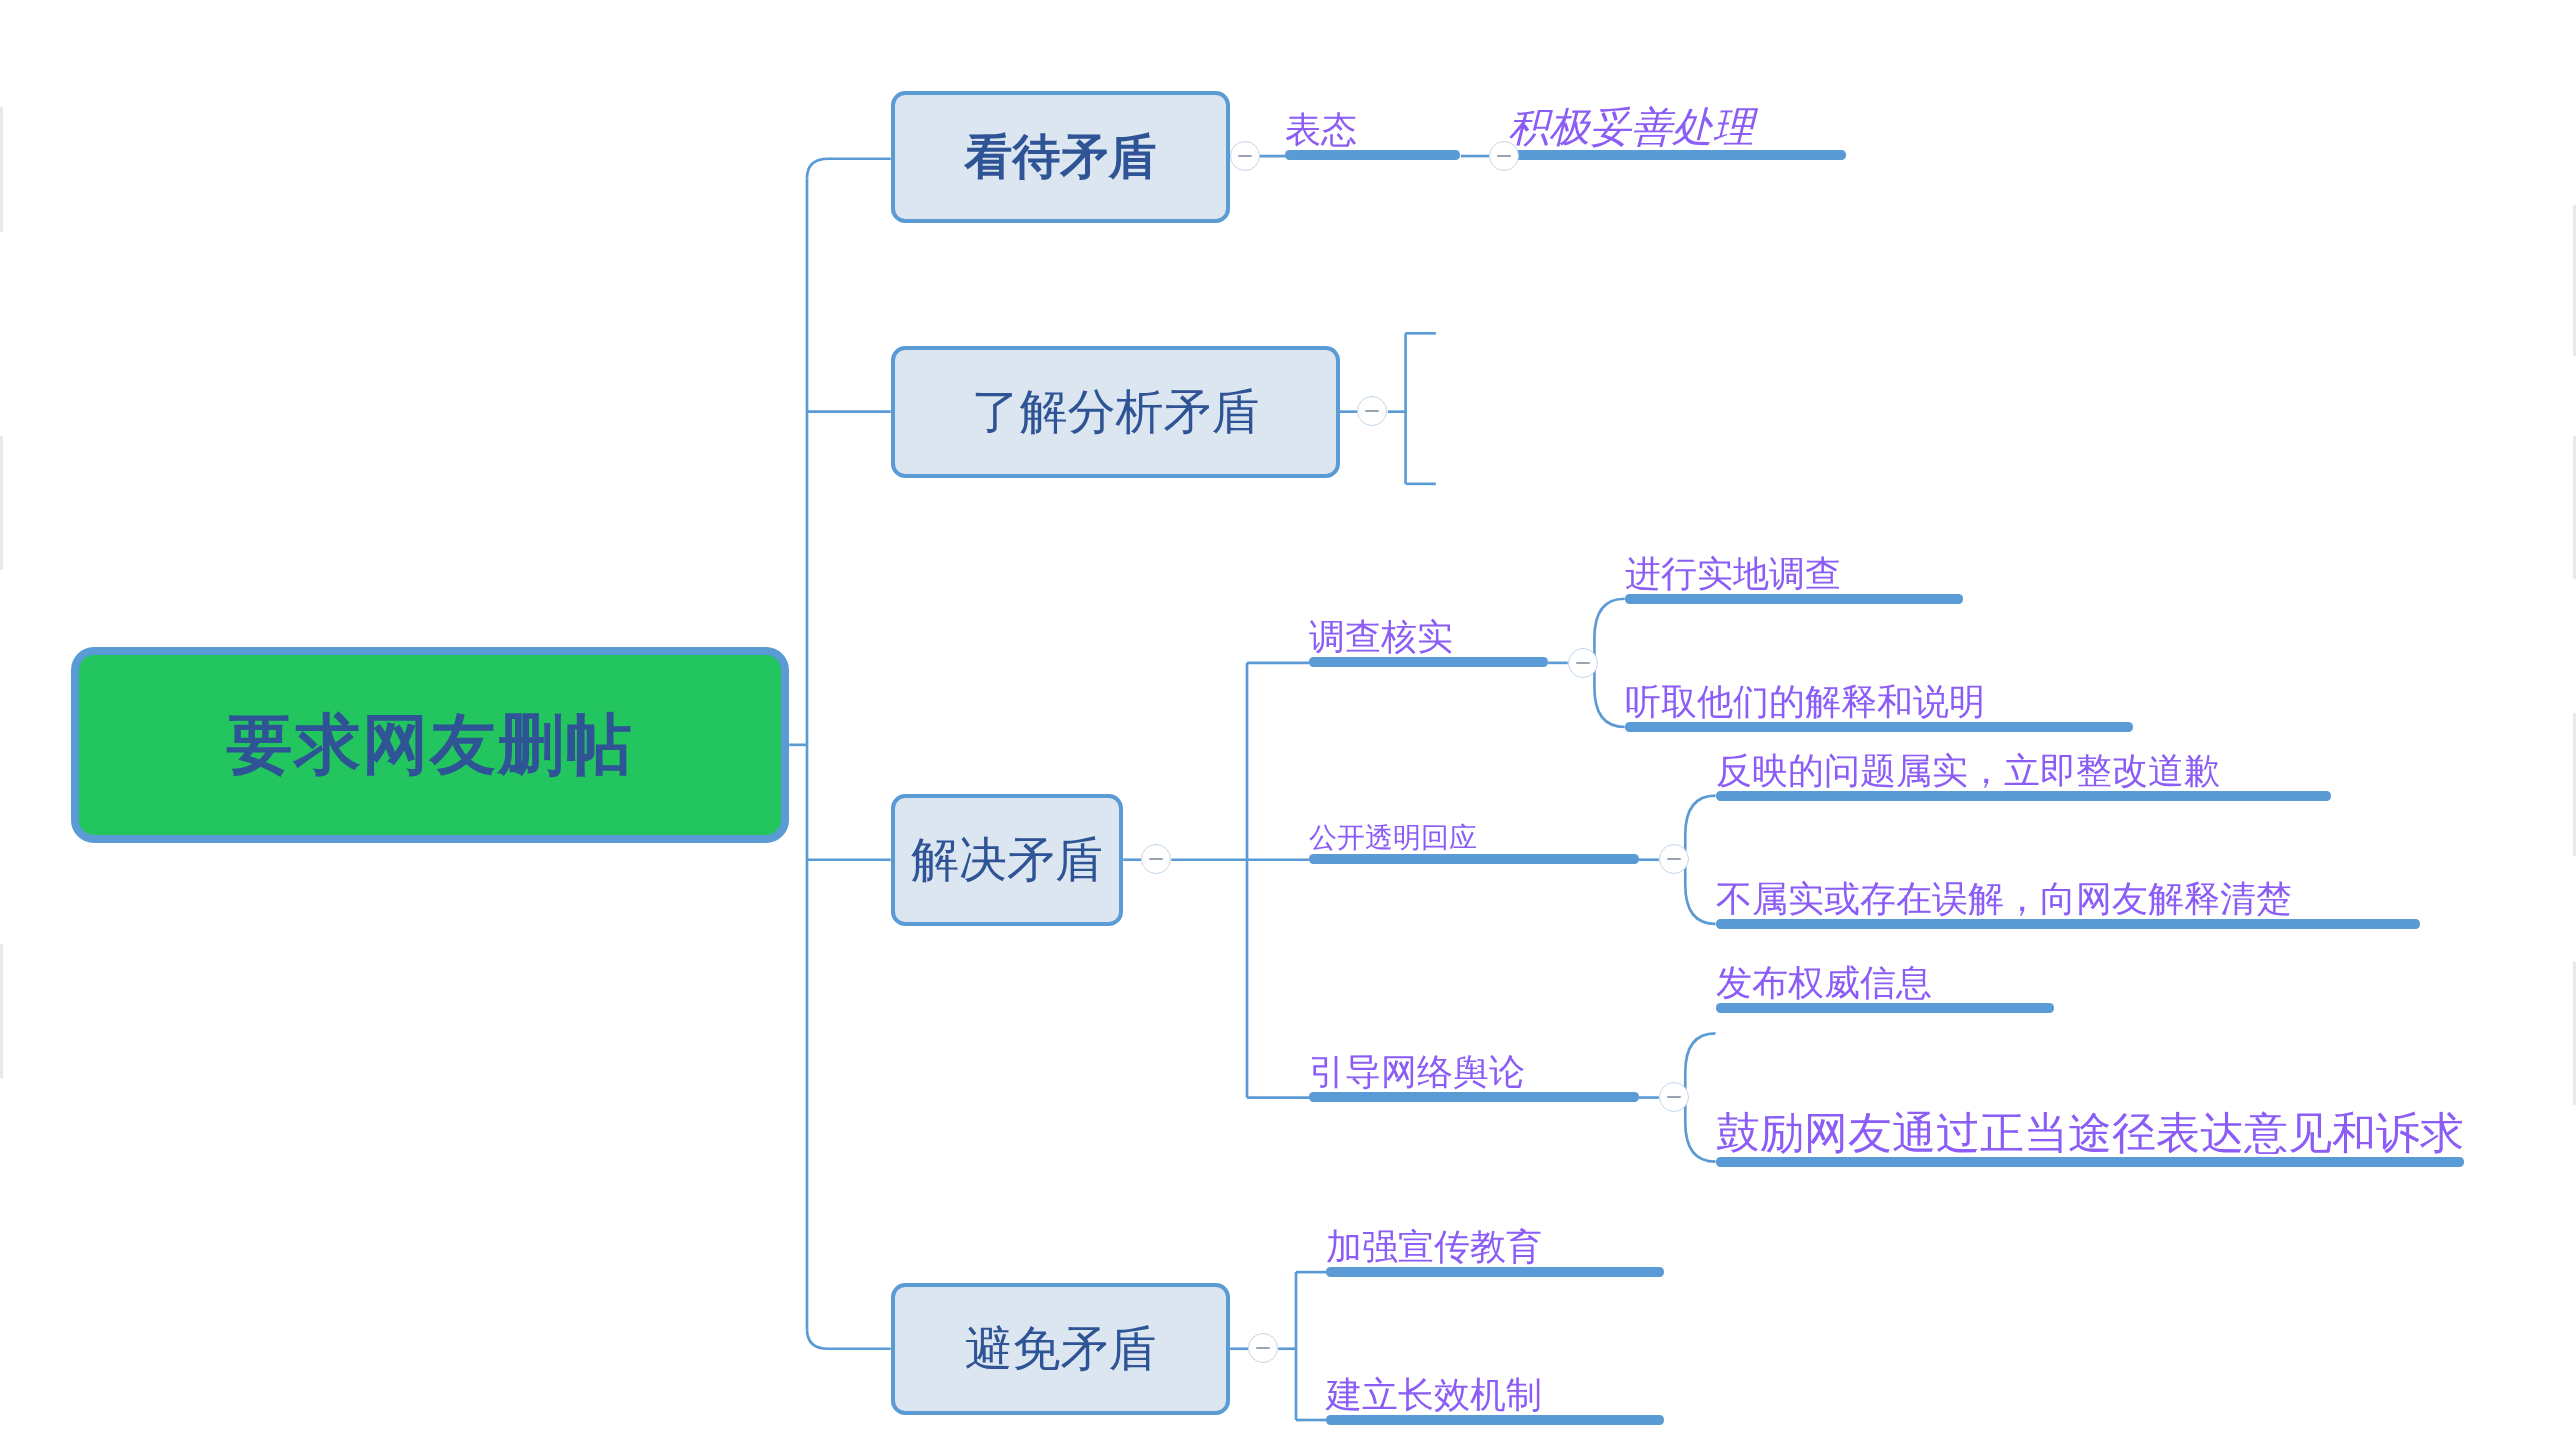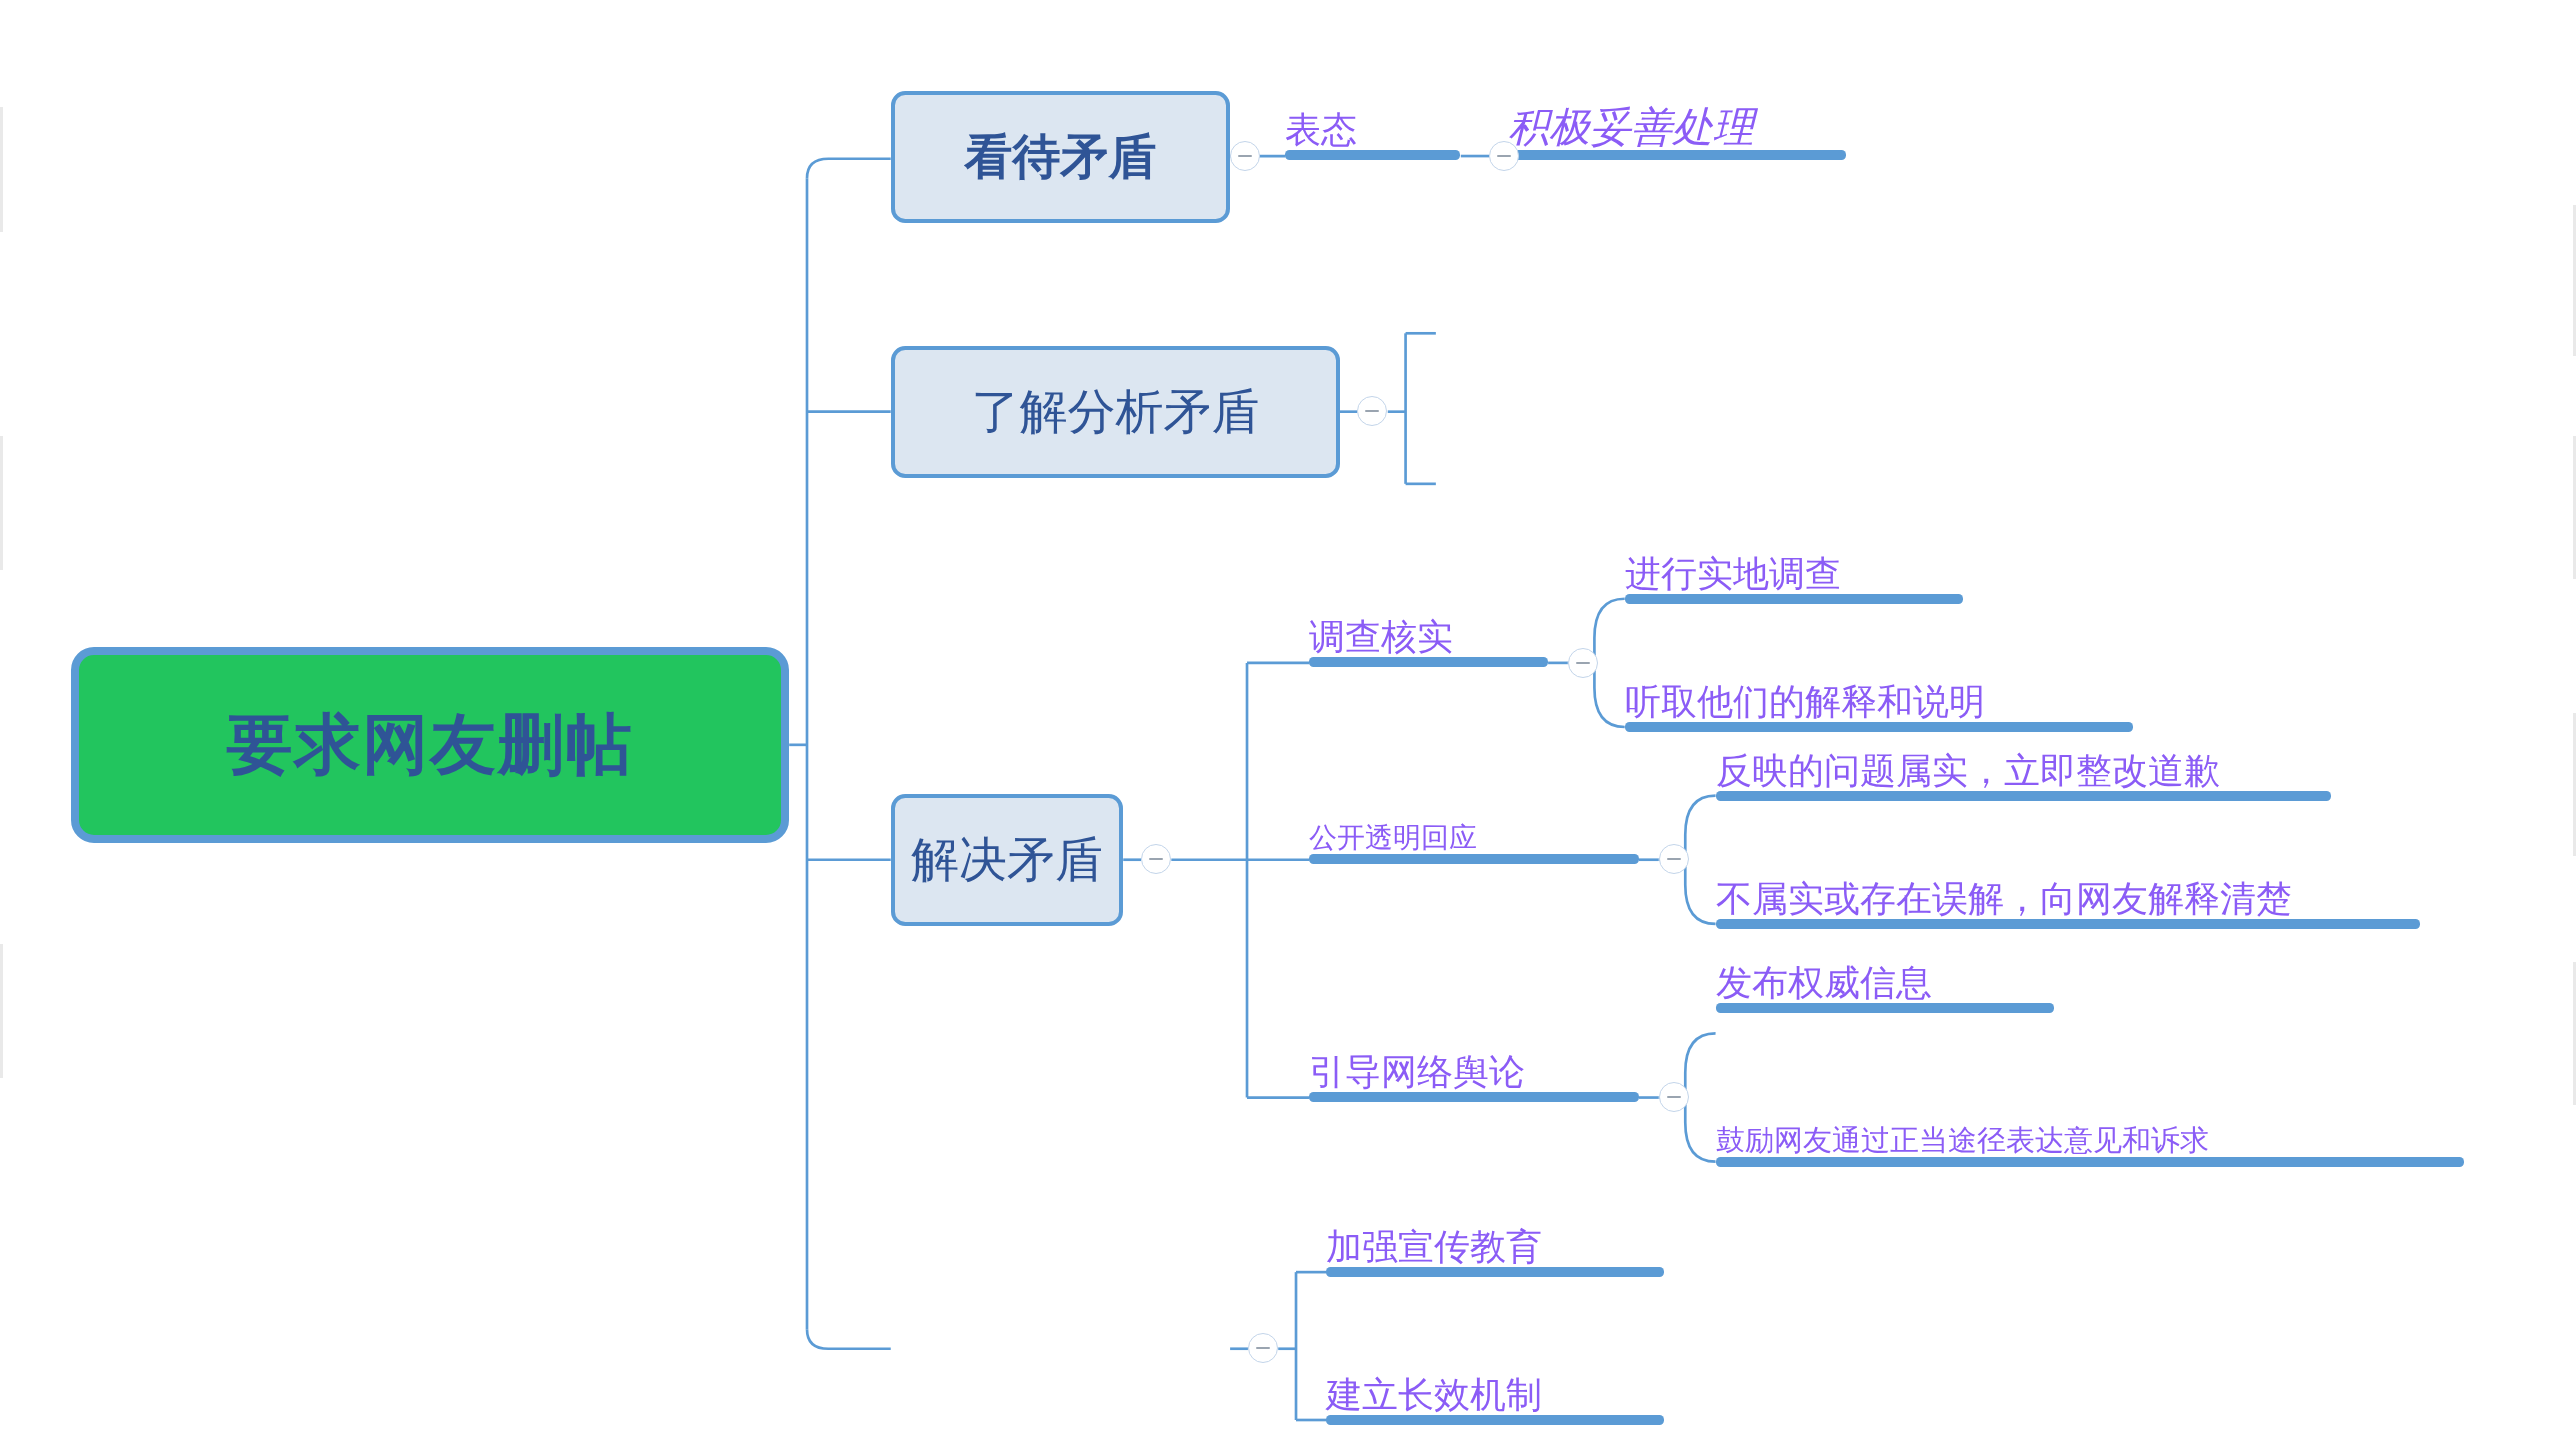--- a/index.html
+++ b/index.html
@@ -140,20 +140,23 @@
   </div>
 
   <div class="branch-node" style="left:891px;top:346px;width:449px;height:132px;font-size:48px;">
     <span>了解分析矛盾</span>
   </div>
 
   <div class="branch-node" style="left:891px;top:794px;width:232px;height:132px;font-size:48px;">
     <span>解决矛盾</span>
   </div>
 
+  <div class="branch-node" style="left:891px;top:1283px;width:339px;height:132px;font-size:48px;">
+    <span>避免矛盾</span>
+  </div>
 
   <div class="ul-node" style="left:1285px;top:89px;width:175px;height:71px;font-size:36px;">
     <span class="txt">表态</span>
     <span class="bar" style="width:175px;"></span>
   </div>
 
   <div class="ul-node" style="left:1508px;top:89px;width:338px;height:71px;font-size:41px;font-style:italic;">
     <span class="txt">积极妥善处理</span>
     <span class="bar" style="width:338px;"></span>
   </div>
@@ -193,21 +196,21 @@
   <div class="ul-node" style="left:1309px;top:1031px;width:330px;height:71px;font-size:36px;">
     <span class="txt">引导网络舆论</span>
     <span class="bar" style="width:330px;"></span>
   </div>
 
   <div class="ul-node" style="left:1716px;top:942px;width:338px;height:71px;font-size:36px;">
     <span class="txt">发布权威信息</span>
     <span class="bar" style="width:338px;"></span>
   </div>
 
-  <div class="ul-node" style="left:1716px;top:1096px;width:748px;height:71px;font-size:29px;">
+  <div class="ul-node" style="left:1716px;top:1096px;width:748px;height:71px;font-size:44px;">
     <span class="txt">鼓励网友通过正当途径表达意见和诉求</span>
     <span class="bar" style="width:748px;"></span>
   </div>
 
   <div class="ul-node" style="left:1326px;top:1206px;width:338px;height:71px;font-size:36px;">
     <span class="txt">加强宣传教育</span>
     <span class="bar" style="width:338px;"></span>
   </div>
 
   <div class="ul-node" style="left:1326px;top:1354px;width:338px;height:71px;font-size:36px;">

